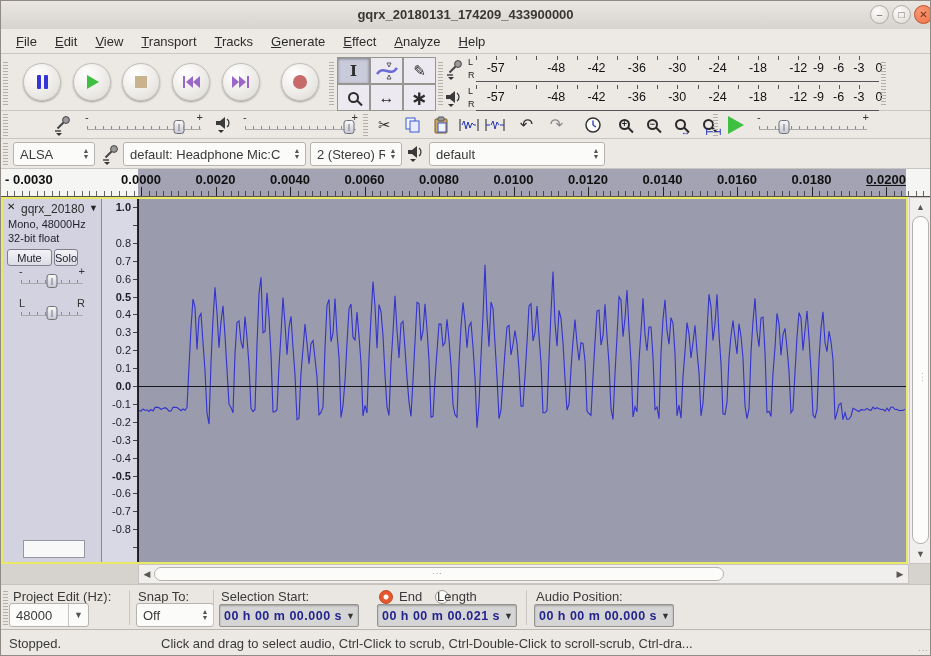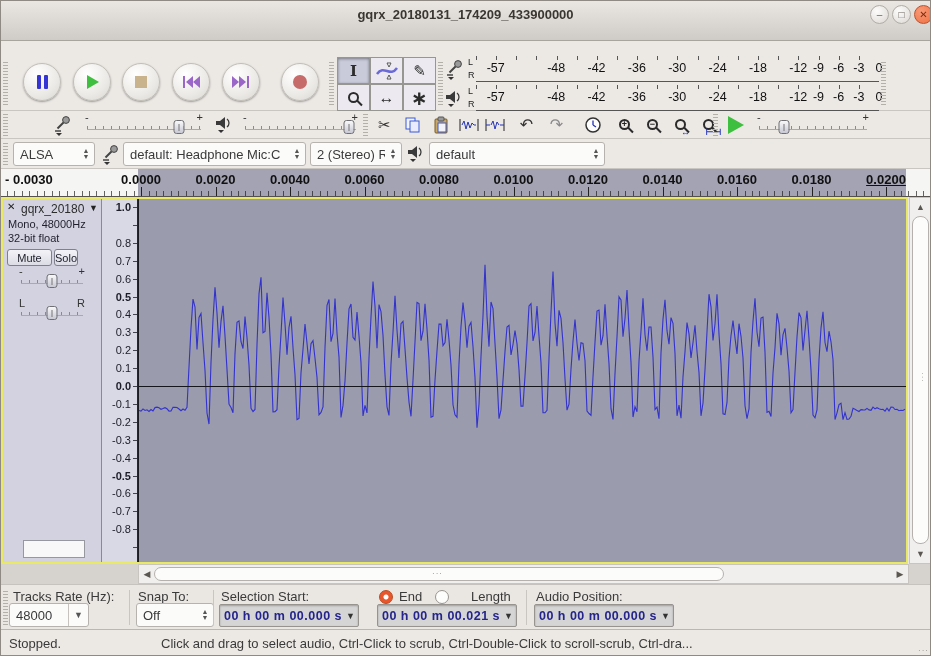--- a/index.html
+++ b/index.html
@@ -110,20 +110,31 @@
 
 <div id="win">
 
   <div id="titlebar" class="abs">
     <div id="title" class="abs">gqrx_20180131_174209_433900000</div>
     <div class="winbtn abs" style="left:869px">–</div>
     <div class="winbtn abs" style="left:891px">□</div>
     <div class="winbtn abs" id="btn-close" style="left:913px">✕</div>
   </div>
 
+  <div id="menubar" class="abs">
+      <span class="menu-item">File</span>
+      <span class="menu-item">Edit</span>
+      <span class="menu-item">View</span>
+      <span class="menu-item">Transport</span>
+      <span class="menu-item">Tracks</span>
+      <span class="menu-item">Generate</span>
+      <span class="menu-item">Effect</span>
+      <span class="menu-item">Analyze</span>
+      <span class="menu-item">Help</span>
+    </div>
 
   <div class="abs toolrow" style="left:0;top:53px;width:931px;height:57px">
     <div class="grip" style="left:2px;top:6px;height:45px"></div>
     <div id="transport">
         <div class="abs circbtn" style="left: 22px; top: 9px;">
           <svg width="20" height="20">
             <rect x="5" y="3" width="4" height="14" rx="1" fill="#3535d6"></rect>
             <rect x="12" y="3" width="4" height="14" rx="1" fill="#3535d6"></rect>
           </svg>
         </div>
@@ -495,41 +506,41 @@
     <div class="abs sb" style="left:137px;top:0;width:771px;height:20px">
       <div class="sb-arrow" style="left:2px;top:0;width:12px;height:18px">◀</div>
       <div class="sb-thumb" style="left:15px;top:2px;width:570px;height:14px"></div>
       <div class="gripdots" style="left:293px;top:4px">···</div>
       <div class="sb-arrow" style="right:2px;top:0;width:12px;height:18px">▶</div>
     </div>
   </div>
 
   <div id="selbar" class="abs">
     <div class="grip" style="left:2px;top:5px;height:35px"></div>
-    <span class="sb-label" style="left:12px">Tracks Rate (Hz):</span>
+    <span class="sb-label" style="left:12px">Project Edit (Hz):</span>
     <div class="combo" style="left:8px;top:18px;width:80px">
       <span class="val">48000</span>
         <span class="drop">▼</span>
     </div>
     <div class="vsep" style="left:128px"></div>
     <span class="sb-label" style="left:137px">Snap To:</span>
     <div class="combo" style="left:135px;top:18px;width:78px">
       <span class="val">Off</span>
         <span class="spin">▲<br>▼</span>
     </div>
     <div class="vsep" style="left:212px"></div>
     <span class="sb-label" style="left:220px">Selection Start:</span>
     <div class="timefield" style="left:218px;width:140px">
       <span class="digits">00 h 00 m 00.000 s</span>
         <span class="drop">▼</span>
     </div>
     <div class="radio on" style="left:378px"></div>
     <span class="sb-label" style="left:398px">End</span>
     <div class="radio" style="left:434px"></div>
-    <span class="sb-label" style="left:470px">Length</span>
+    <span class="sb-label" style="left:436px">Length</span>
     <div class="timefield" style="left:376px;width:140px">
       <span class="digits">00 h 00 m 00.021 s</span>
         <span class="drop">▼</span>
     </div>
     <div class="vsep" style="left:525px"></div>
     <span class="sb-label" style="left:535px">Audio Position:</span>
     <div class="timefield" style="left:533px;width:140px">
       <span class="digits">00 h 00 m 00.000 s</span>
         <span class="drop">▼</span>
     </div>

